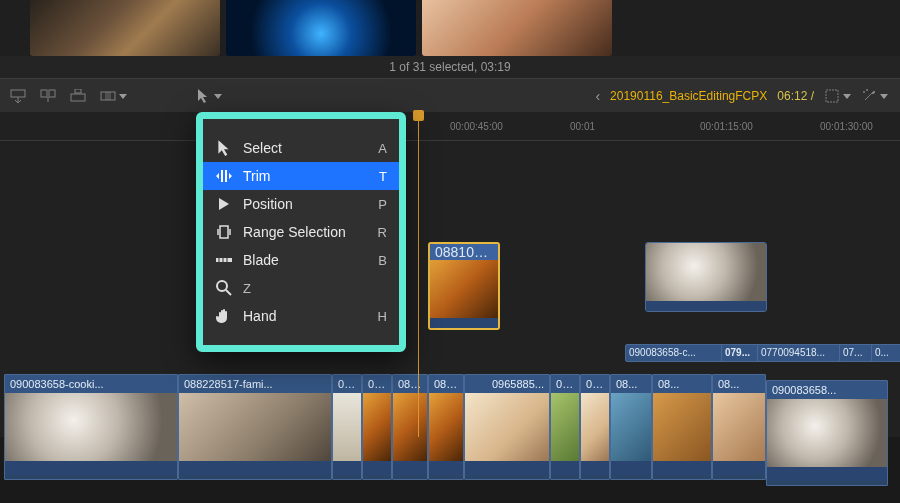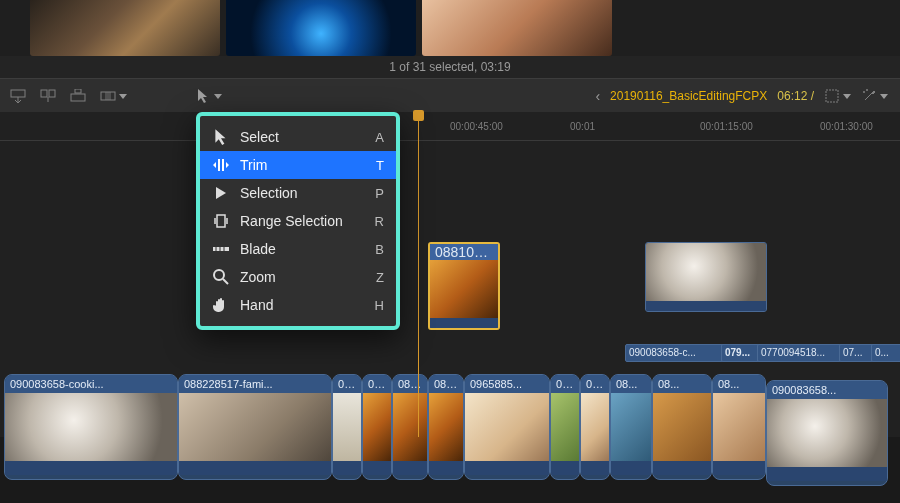--- a/index.html
+++ b/index.html
@@ -17,21 +17,21 @@
   .toolbar{position:absolute;left:0;top:78px;right:0;height:34px;background:#2f2f2f;border-top:1px solid #3d3d3d;border-bottom:1px solid #141414;display:flex;align-items:center}
   .toolbar .left{display:flex;align-items:center;gap:14px;padding-left:10px}
   .toolbar .right{margin-left:auto;display:flex;align-items:center;gap:10px;padding-right:12px}
   .tb-icon{width:16px;height:16px;display:flex;align-items:center;justify-content:center;opacity:.65}
   .tb-group{display:flex;align-items:center;gap:3px}
   .chev-down{width:0;height:0;border-left:4px solid transparent;border-right:4px solid transparent;border-top:5px solid #9a9a9a}
   .project-name{color:#eab308;font-size:12px}
   .project-time{color:#d9c24a;font-size:12px}
   .chev-left{color:#9a9a9a;font-size:14px}
 
-  .tool-dropdown{position:absolute;left:196px;top:112px;width:196px;background:#303030;border:4px solid #5eead4;border-radius:6px;box-shadow:0 10px 30px rgba(0,0,0,.6);z-index:50;padding:7px 0}
+  .tool-dropdown{position:absolute;left:196px;top:112px;width:196px;background:#303030;border:7px solid #5eead4;border-radius:6px;box-shadow:0 10px 30px rgba(0,0,0,.6);z-index:50;padding:15px 0}
   .dd-item{display:flex;align-items:center;gap:10px;padding:5px 12px;color:#e8e8e8;font-size:14px}
   .dd-item.sel{background:#1e74ff;color:#fff}
   .dd-icon{width:18px;height:18px;display:flex;align-items:center;justify-content:center}
   .dd-label{flex:1}
   .dd-short{color:#bdbdbd;font-size:13px}
   .dd-item.sel .dd-short{color:#fff}
 
   .timeline-area{position:absolute;left:0;top:112px;right:0;bottom:0;background:#212121}
   .ruler{position:absolute;left:0;top:0;right:0;height:28px;border-bottom:1px solid #3a3a3a;display:flex;align-items:center;color:#7d7d7d;font-size:10px}
   .ruler span{position:absolute}
@@ -46,21 +46,21 @@
   .clip .aud{height:10px;background:#2a456f}
   .clip.sel{border:2px solid #e6b93f}
   .clip.sel .lbl{background:#3d64a0}
 
   
   .conn-row2{position:absolute;top:232px;left:0;right:0;height:18px}
   .mini{position:absolute;height:16px;border-radius:2px;background:#345583;color:#dfe8f3;font-size:10px;line-height:16px;padding:0 3px;overflow:hidden;white-space:nowrap;text-overflow:ellipsis;border:1px solid #4a6a95}
 
   
   .primary-row{position:absolute;top:262px;left:0;right:0;height:108px}
-  .pclip{position:absolute;top:0;height:104px;border-radius:8px;overflow:hidden;background:#2b4566;border:1px solid #4a6a95}
+  .pclip{position:absolute;top:0;height:104px;border-radius:1px;overflow:hidden;background:#2b4566;border:1px solid #4a6a95}
   .pclip .lbl{height:18px;line-height:18px;background:#345583;color:#e4ecf7;font-size:11px;padding:0 5px;overflow:hidden;white-space:nowrap;text-overflow:ellipsis}
   .pclip .thumb{height:68px;background-size:cover;background-position:center}
   .pclip .aud{height:14px;background:#2a456f}
 
   svg{display:block}
 </style>
 </head>
 <body>
 
 <div class="root">
@@ -160,21 +160,21 @@
         </span>
         <span class="dd-label">Trim</span>
         <span class="dd-short">T</span>
       </div>
       <div class="dd-item">
         <span class="dd-icon" style="color:#ddd">
           <svg width="14" height="16" viewBox="0 0 14 16">
             <path d="M2 2 L2 14 L12 8 Z" fill="currentColor"></path>
           </svg>
         </span>
-        <span class="dd-label">Selection</span>
+        <span class="dd-label">Position</span>
         <span class="dd-short">P</span>
       </div>
       <div class="dd-item">
         <span class="dd-icon" style="color:#ddd">
           <svg width="16" height="16" viewBox="0 0 16 16">
             <rect x="4" y="2" width="8" height="12" fill="none" stroke="currentColor" stroke-width="1.5"></rect>
             <path d="M2 5 v6 M14 5 v6" stroke="currentColor" stroke-width="1.5"></path>
           </svg>
         </span>
         <span class="dd-label">Range Selection</span>
@@ -190,21 +190,20 @@
         <span class="dd-label">Blade</span>
         <span class="dd-short">B</span>
       </div>
       <div class="dd-item">
         <span class="dd-icon" style="color:#ddd">
           <svg width="16" height="16" viewBox="0 0 16 16">
             <circle cx="6" cy="6" r="5" fill="none" stroke="currentColor" stroke-width="2"></circle>
             <path d="M10 10 L15 15" stroke="currentColor" stroke-width="2"></path>
           </svg>
         </span>
-        <span class="dd-label">Zoom</span>
         <span class="dd-short">Z</span>
       </div>
       <div class="dd-item">
         <span class="dd-icon" style="color:#ddd">
           <svg width="16" height="18" viewBox="0 0 16 18">
             <path d="M3 9 v-3 a1 1 0 0 1 2 0 v3 v-5 a1 1 0 0 1 2 0 v5 v-6 a1 1 0 0 1 2 0 v6 v-4 a1 1 0 0 1 2 0 v6 a5 5 0 0 1 -5 5 h-1 a5 5 0 0 1 -5 -5 v-1 a1 1 0 0 1 2 0" fill="currentColor"></path>
           </svg>
         </span>
         <span class="dd-label">Hand</span>
         <span class="dd-short">H</span>
@@ -262,21 +261,21 @@
         <div class="pclip" style="left: 392px; width: 34px;">
           <div class="lbl">088...</div>
           <div class="thumb" style="background:linear-gradient(135deg,#e6a13a,#b35c17 50%,#4a2608)"></div>
           <div class="aud"></div>
         </div>
         <div class="pclip" style="left: 428px; width: 34px;">
           <div class="lbl">088...</div>
           <div class="thumb" style="background:linear-gradient(135deg,#e6a13a,#b35c17 50%,#4a2608)"></div>
           <div class="aud"></div>
         </div>
-        <div class="pclip" style="left: 464px; width: 84px;">
+        <div class="pclip" style="left: 464px; width: 84px; text-align: right;">
           <div class="lbl">0965885...</div>
           <div class="thumb" style="background:linear-gradient(135deg,#f3e4c9,#d7b58a 60%,#9a7655)"></div>
           <div class="aud"></div>
         </div>
         <div class="pclip" style="left: 550px; width: 28px;">
           <div class="lbl">08...</div>
           <div class="thumb" style="background:linear-gradient(135deg,#a7c36b,#5a7a34)"></div>
           <div class="aud"></div>
         </div>
         <div class="pclip" style="left: 580px; width: 28px;">

